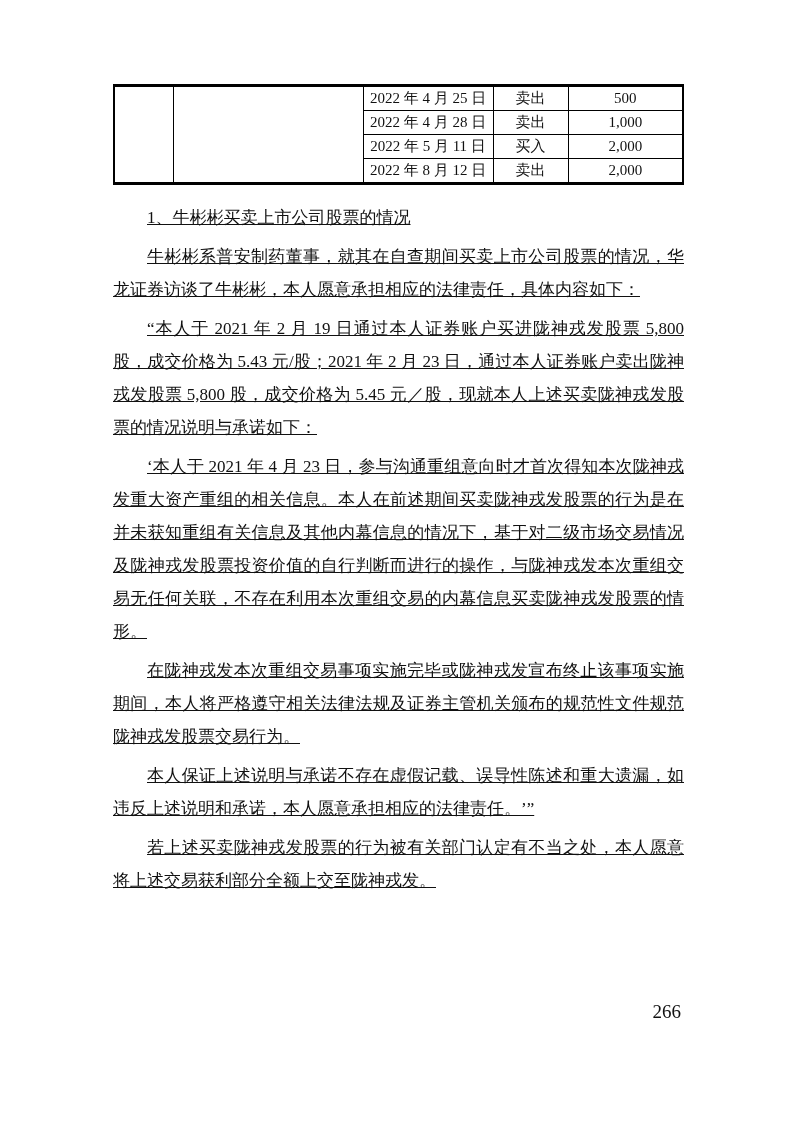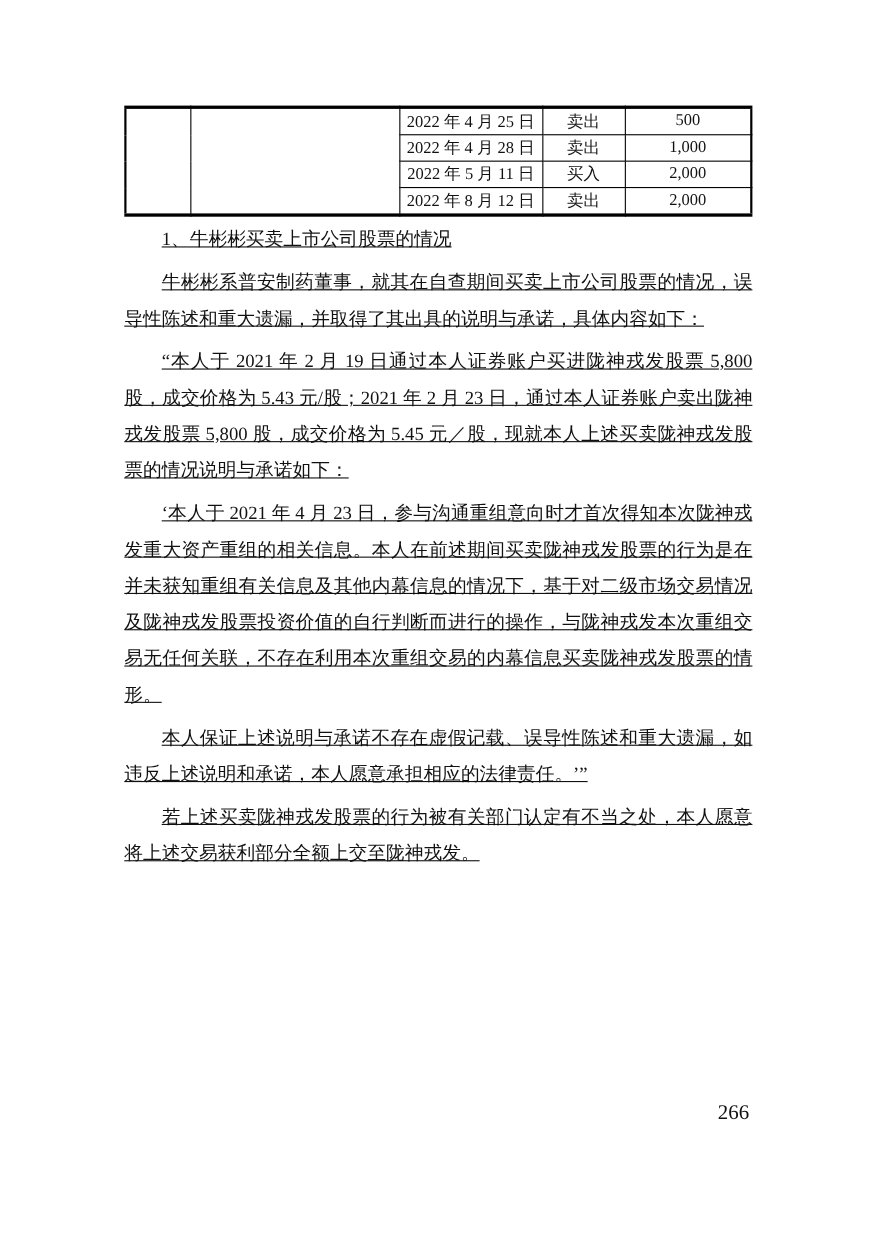--- a/index.html
+++ b/index.html
@@ -12,21 +12,21 @@
     width: 793px;
     height: 1122px;
     background: #ffffff;
     color: #111111;
     font-family: "Liberation Serif", "DejaVu Serif", serif;
     overflow: hidden;
   }
   
   .trade-table {
     position: absolute;
-    top: 96px;
+    top: 84px;
     left: 113px;
     border-collapse: collapse;
     table-layout: fixed;
     border-top: 3px solid #000;
     border-bottom: 3px solid #000;
     border-left: 2px solid #000;
     border-right: 2px solid #000;
     padding-left: 40px;
   }
   .trade-table td {
@@ -100,22 +100,23 @@
       <tr>
         <td>2022 年 8 月 12 日</td>
         <td>卖出</td>
         <td>2,000</td>
       </tr>
     </tbody>
   </table>
 
   <div class="content">
     <p class="heading">1、牛彬彬买卖上市公司股票的情况</p>
-    <p>牛彬彬系普安制药董事，就其在自查期间买卖上市公司股票的情况，误导性陈述和重大遗漏，并取得了其出具的说明与承诺，具体内容如下：</p>
+    <p>牛彬彬系普安制药董事，就其在自查期间买卖上市公司股票的情况，华龙证券访谈了牛彬彬，本人愿意承担相应的法律责任，具体内容如下：</p>
     <p>“本人于 2021 年 2 月 19 日通过本人证券账户买进陇神戎发股票 5,800 股，成交价格为 5.43 元/股；2021 年 2 月 23 日，通过本人证券账户卖出陇神戎发股票 5,800 股，成交价格为 5.45 元／股，现就本人上述买卖陇神戎发股票的情况说明与承诺如下：</p>
     <p>‘本人于 2021 年 4 月 23 日，参与沟通重组意向时才首次得知本次陇神戎发重大资产重组的相关信息。本人在前述期间买卖陇神戎发股票的行为是在并未获知重组有关信息及其他内幕信息的情况下，基于对二级市场交易情况及陇神戎发股票投资价值的自行判断而进行的操作，与陇神戎发本次重组交易无任何关联，不存在利用本次重组交易的内幕信息买卖陇神戎发股票的情形。</p>
+    <p>在陇神戎发本次重组交易事项实施完毕或陇神戎发宣布终止该事项实施期间，本人将严格遵守相关法律法规及证券主管机关颁布的规范性文件规范陇神戎发股票交易行为。</p>
     <p>本人保证上述说明与承诺不存在虚假记载、误导性陈述和重大遗漏，如违反上述说明和承诺，本人愿意承担相应的法律责任。’”</p>
     <p>若上述买卖陇神戎发股票的行为被有关部门认定有不当之处，本人愿意将上述交易获利部分全额上交至陇神戎发。</p>
   </div>
 
   <div class="page-number">266</div>
 
 </div>
 
 </body></html>

